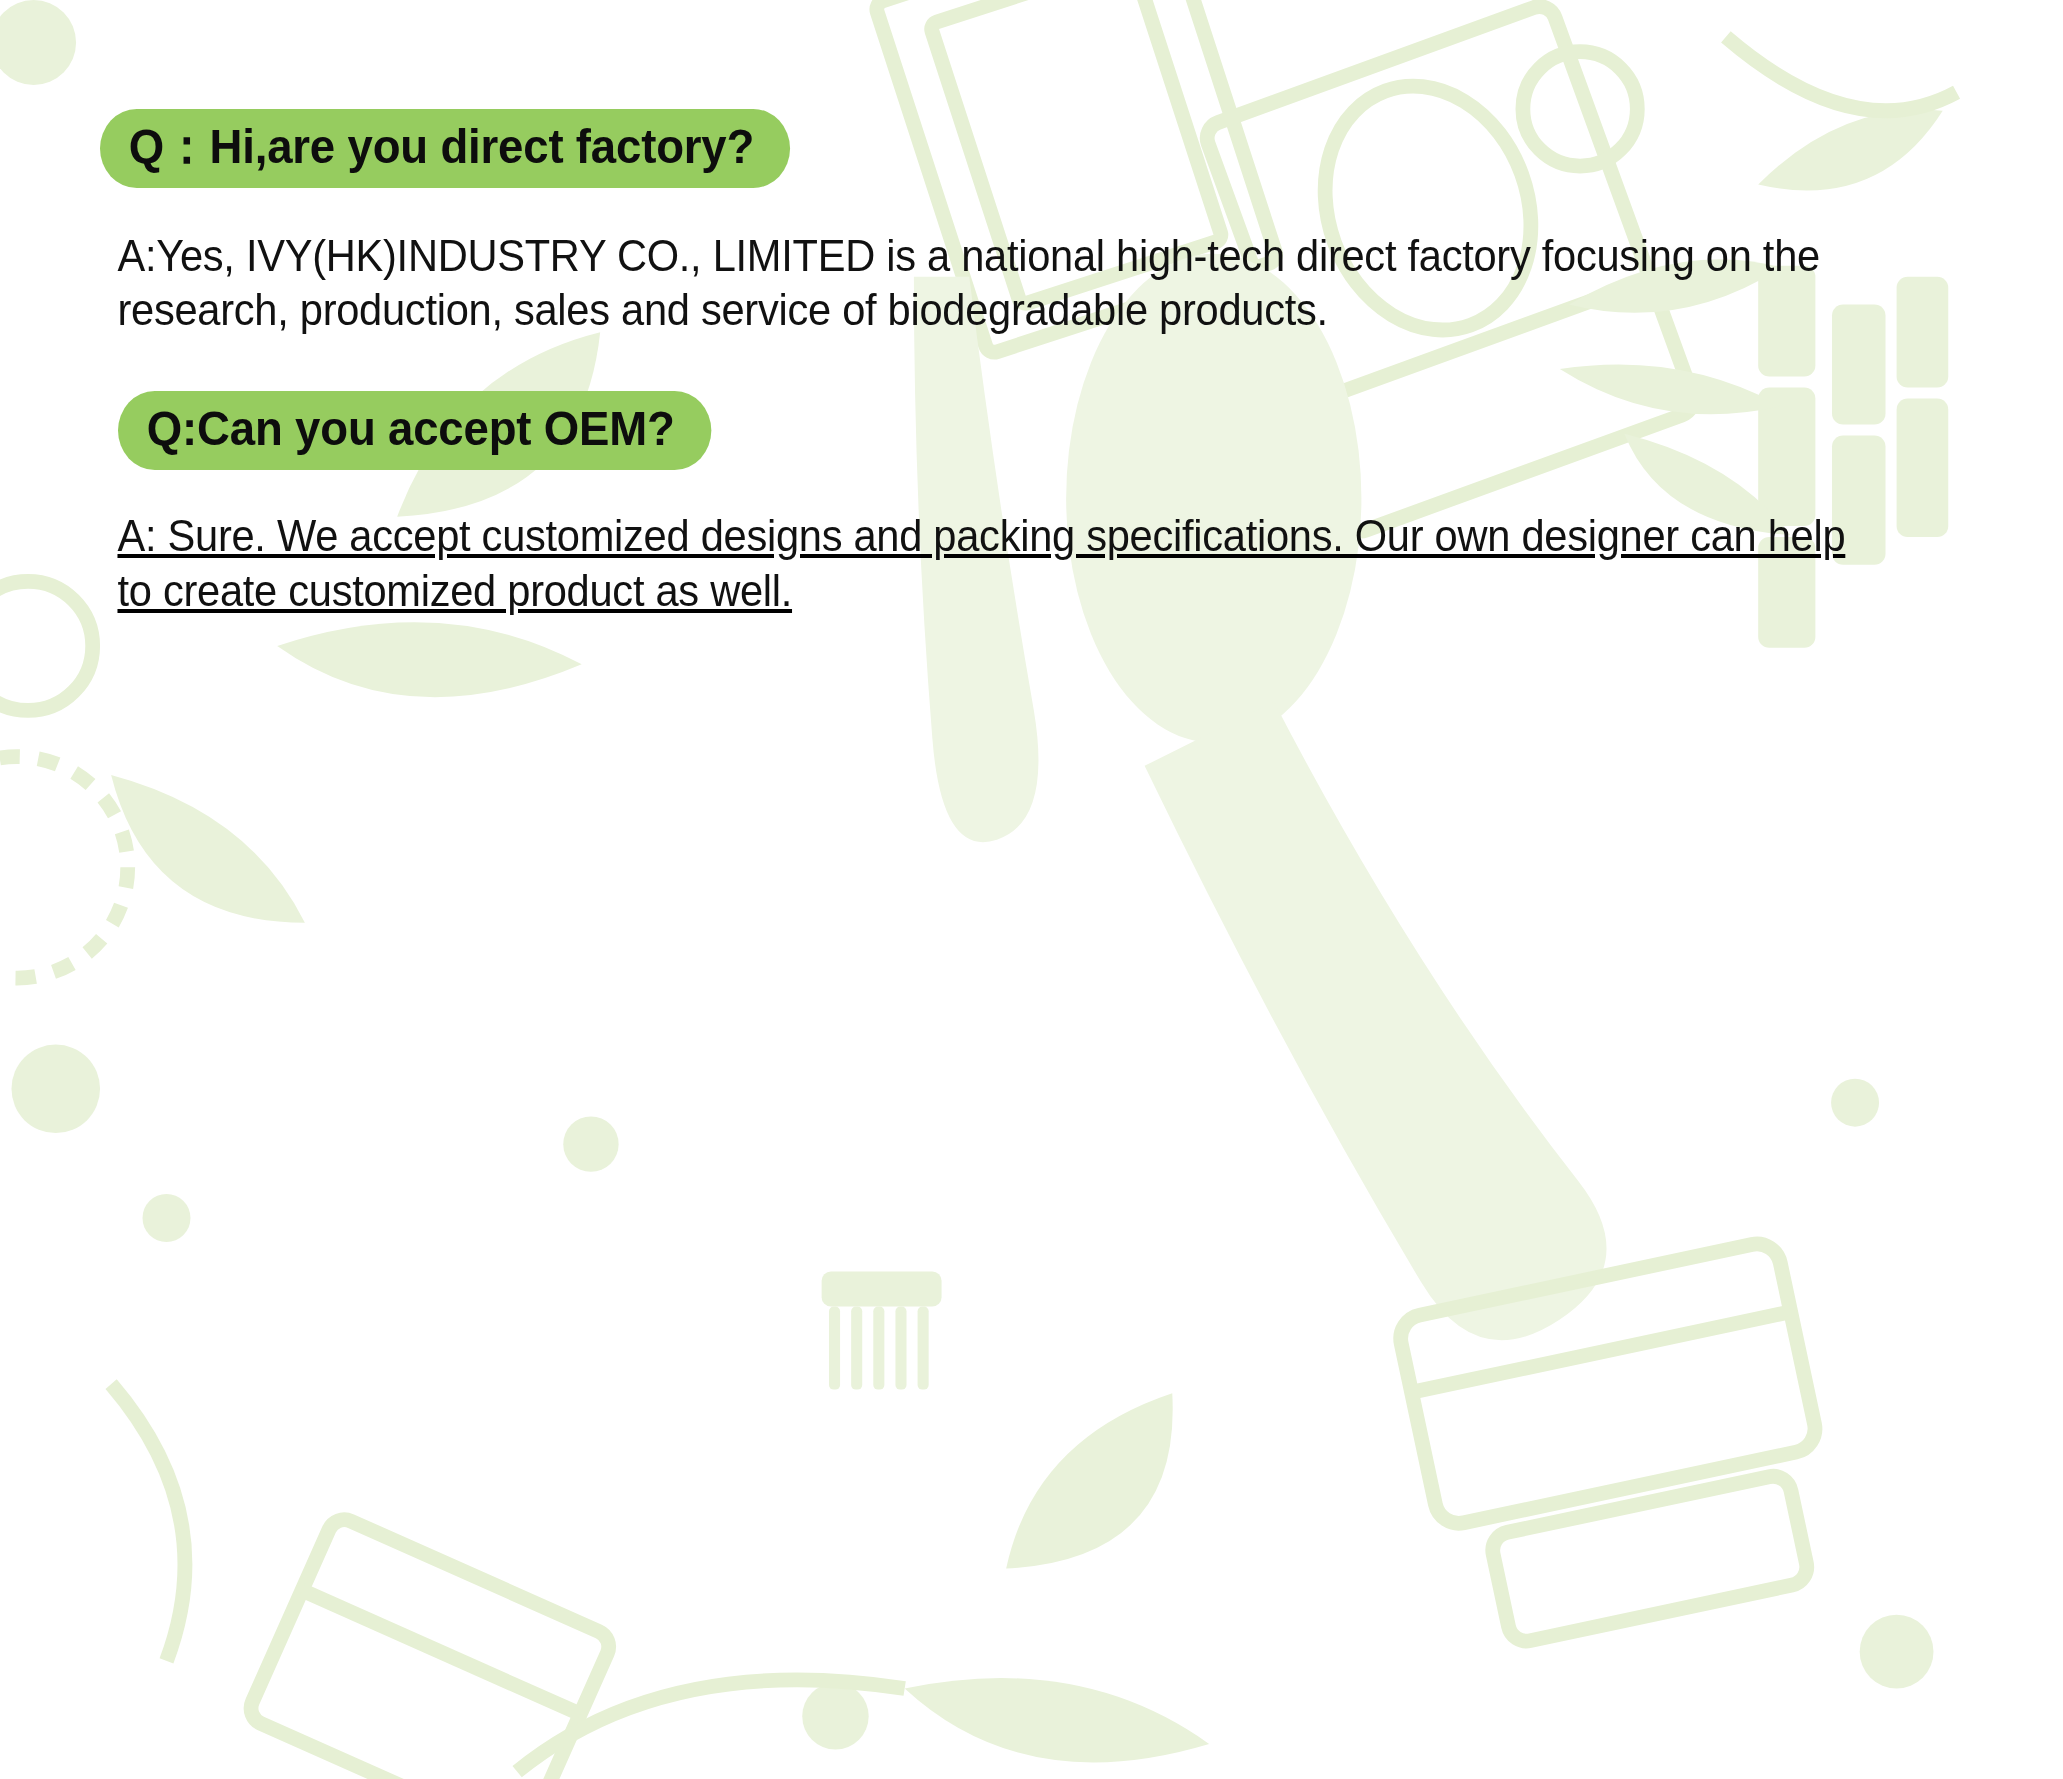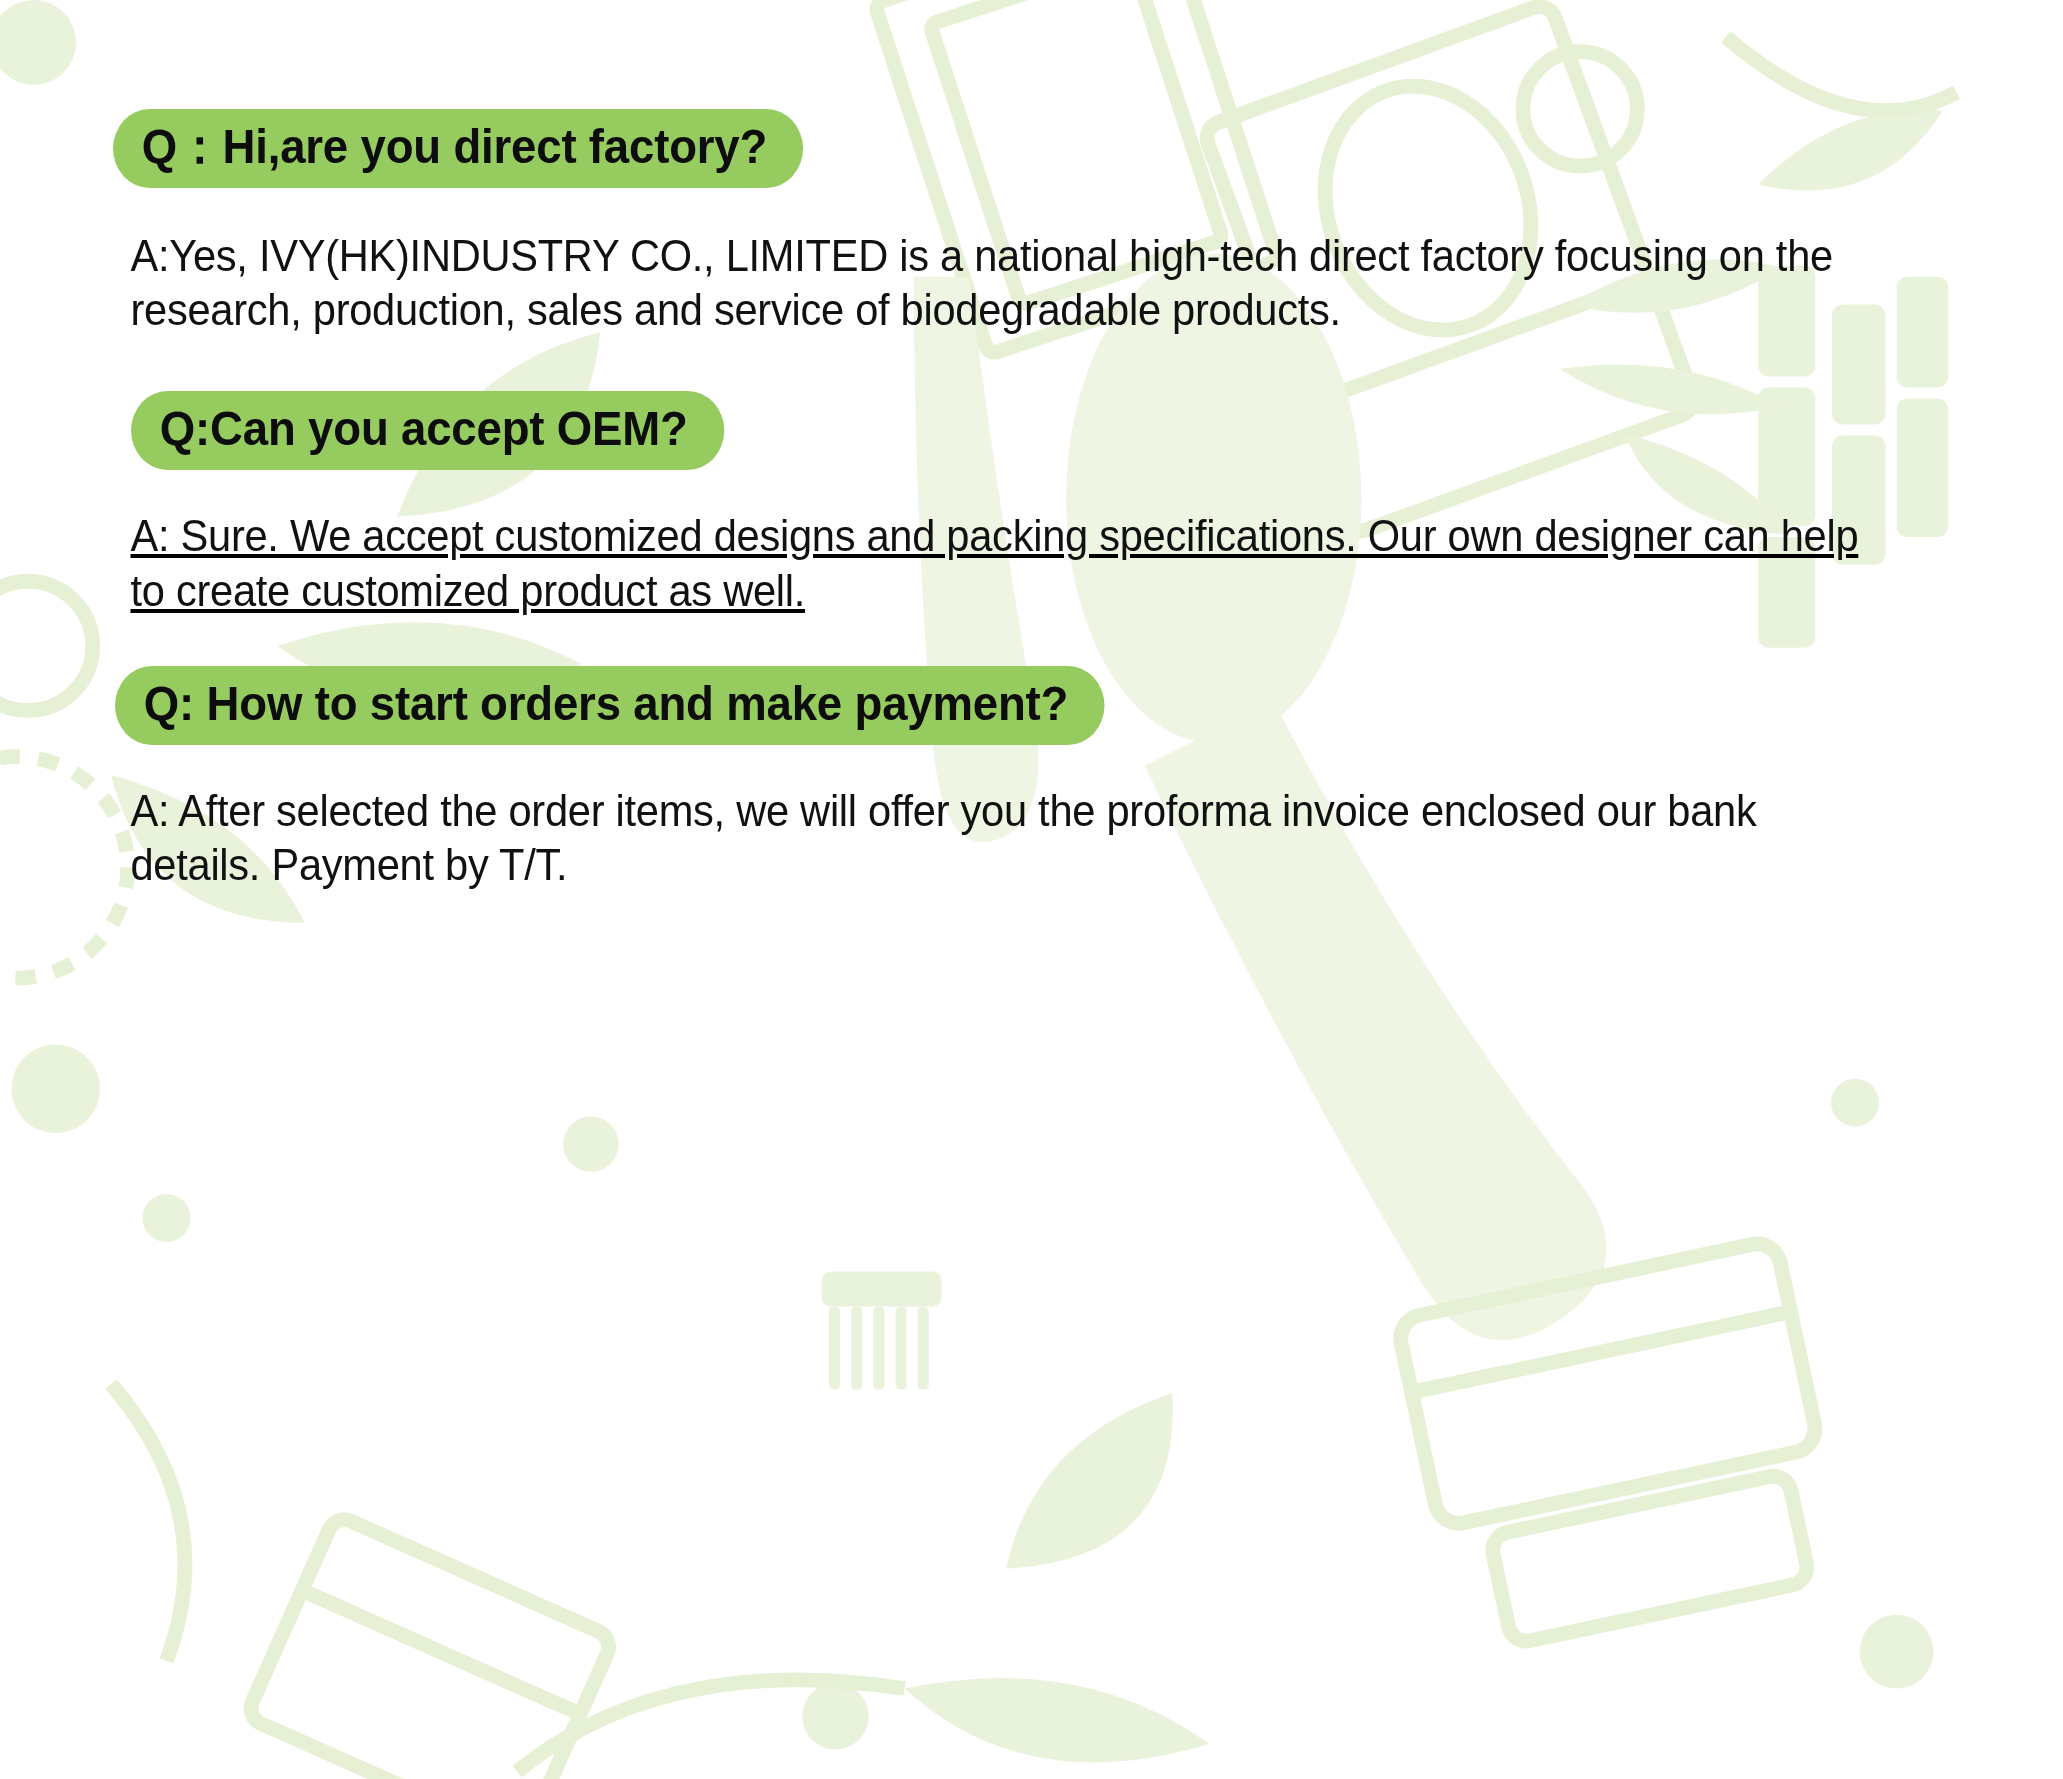--- a/index.html
+++ b/index.html
@@ -15,21 +15,21 @@
     width:2064px;height:1779px;
     pointer-events:none;
     z-index:0;
   }
   #faq-list{
     position:relative;
     z-index:2;
     padding:109px 0 0 0;
     box-sizing:border-box;
   }
-  .faq-item{ margin:0 5px 0 0;padding-left:13px; }
+  .faq-item{ margin:0 5px 0 0; }
 
   .q-pill{
     display:inline-block;
     background:#96cc5f;
     color:#0d0d0d;
     border-radius:65px;
     padding:13px 39px 16.6px 31px;
     font-size:49px;
     line-height:1.0;
     font-weight:bold;
@@ -178,21 +178,15 @@
 
 
   <section class="faq-item item-2">
     <div class="q-pill">
       <span class="q-text">Q:Can you accept OEM?</span>
     </div>
     <p class="answer">A: Sure. We accept customized designs and packing specifications. Our own designer can help to create customized product as well.</p>
   </section>
 
 
-  <section class="faq-item item-4">
-    <div class="q-pill">
-      <span class="q-text">Q: How to start orders and make payment?</span>
-    </div>
-    <p class="answer">A: After selected the order items, we will offer you the proforma invoice enclosed our bank details. Payment by T/T.</p>
-  </section>
 
 </main>
 
 
 </body></html>

